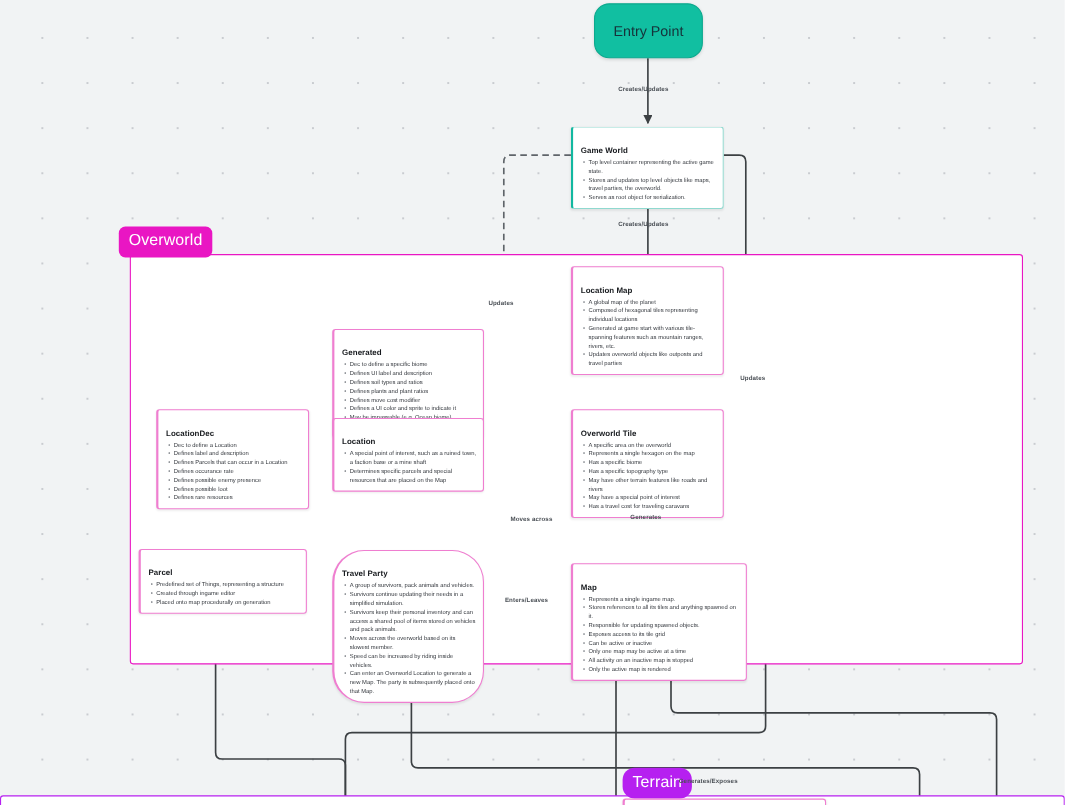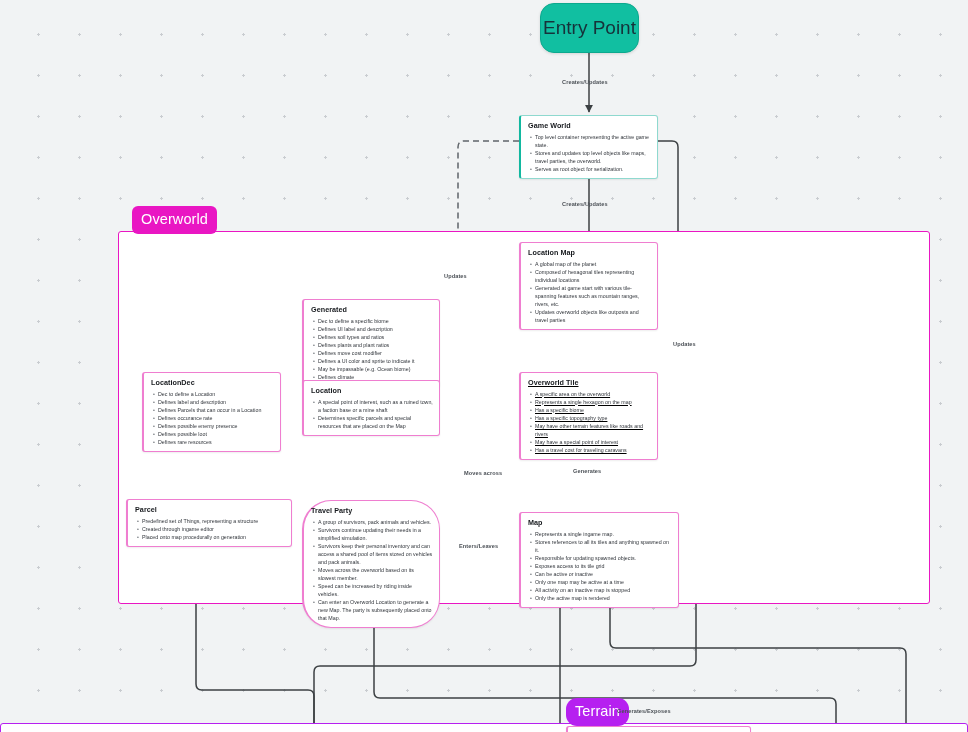--- a/index.html
+++ b/index.html
@@ -40,21 +40,21 @@
   }
   .group-label.purple { background: #b620f0; border-radius: 11px; }
 
   
   .node {
     position: absolute;
     background: #ffffff;
     border: 1.3px solid #ef7ed0;
     border-left-width: 2.2px;
     border-radius: 3px;
-    padding: 5px 6px 5px 7px;
+    padding: 16px 6px 5px 7px;
     box-shadow: 0 1px 2px rgba(0,0,0,.07);
   }
   .node .title {
     font-size: 7.2px;
     font-weight: bold;
     color: #16191d;
     margin-bottom: 2.5px;
     letter-spacing: .05px;
   }
   .node ul {
@@ -77,21 +77,21 @@
   }
   .node.teal-accent { border-color: #8fd9cf; border-left-color: #12b8a0; }
 
   
   .entry-node {
     position: absolute;
     background: #11bfa1;
     border: 1.6px solid #0ca98e;
     border-radius: 14px;
     color: #16323a;
-    font-size: 19px;
+    font-size: 13px;
     display: flex;
     align-items: center;
     justify-content: center;
     box-shadow: 0 1px 3px rgba(0,0,0,.12);
   }
 
   
   .edge-label {
     position: absolute;
     font-size: 5.6px;
@@ -157,21 +157,21 @@
       <path d="M 374 595 L 374 692 Q 374 698 380 698 L 830 698 Q 836 698 836 704 L 836 732"></path>
     </g>
 
     <g fill="none" stroke="#5f6469" stroke-width="1.5" stroke-dasharray="6 4" stroke-linejoin="round">
       <path d="M 519 141 L 464 141 Q 458 141 458 147 L 458 391 Q 458 397 452 397 L 444 397" marker-end="url(#arrowd)"></path>
       <path d="M 458 397 L 458 539 Q 458 545 452 545 L 444 545" marker-end="url(#arrowd)"></path>
     </g>
   </svg>
 
   <div class="group" style="left:118px; top:231px; width:812px; height:373px;"></div>
-  <div class="group-label" style="left:132px; top:206px;">Overworld</div>
+  <div class="group-label" style="left:108px; top:206px;">Overworld</div>
 
   <div class="group group-purple" style="left:0px; top:723px; width:968px; height:120px;"></div>
   <div class="group-label purple" style="left:566px; top:698px;">Terrain</div>
   <div class="node" style="left:566px; top:726px; width:185px; height:30px; border-color:#ef7ed0;"></div>
 
   <div class="entry-node" style="left:540px; top:3px; width:99px; height:50px;">
     <span>Entry Point</span>
   </div>
 
   <div class="node teal-accent" style="left:519px; top:115px; width:139px;">
@@ -186,21 +186,21 @@
   <div class="node" style="left:519px; top:242px; width:139px;">
     <div class="title">Location Map</div>
     <ul>
       <li>A global map of the planet</li>
       <li>Composed of hexagonal tiles representing individual locations</li>
       <li>Generated at game start with various tile-spanning features such as mountain ranges, rivers, etc.</li>
       <li>Updates overworld objects like outposts and travel parties</li>
     </ul>
   </div>
 
-  <div class="node" style="left:519px; top:372px; width:139px;text-decoration:underline;">
+  <div class="node" style="left:519px; top:372px; width:139px;">
     <div class="title">Overworld Tile</div>
     <ul>
       <li>A specific area on the overworld</li>
       <li>Represents a single hexagon on the map</li>
       <li>Has a specific biome</li>
       <li>Has a specific topography type</li>
       <li>May have other terrain features like roads and rivers</li>
       <li>May have a special point of interest</li>
       <li>Has a travel cost for traveling caravans</li>
     </ul>
@@ -248,21 +248,21 @@
   </div>
 
   <div class="node" style="left:302px; top:380px; width:138px;">
     <div class="title">Location</div>
     <ul>
       <li>A special point of interest, such as a ruined town, a faction base or a mine shaft</li>
       <li>Determines specific parcels and special resources that are placed on the Map</li>
     </ul>
   </div>
 
-  <div class="node" style="left:126px; top:499px; width:166px;">
+  <div class="node" style="left:126px; top:499px; width:153px;">
     <div class="title">Parcel</div>
     <ul>
       <li>Predefined set of Things, representing a structure</li>
       <li>Created through ingame editor</li>
       <li>Placed onto map procedurally on generation</li>
     </ul>
   </div>
 
   <div class="node" style="left:302px; top:500px; width:138px;border-radius:29px;">
     <div class="title">Travel Party</div>

